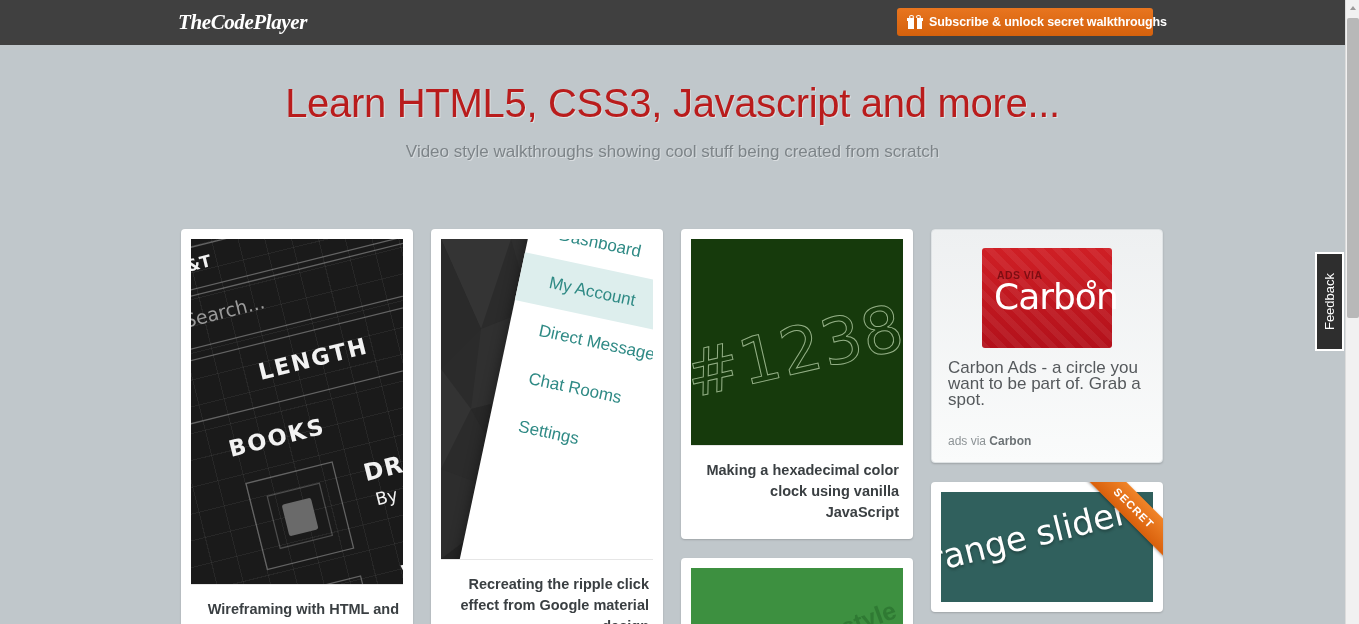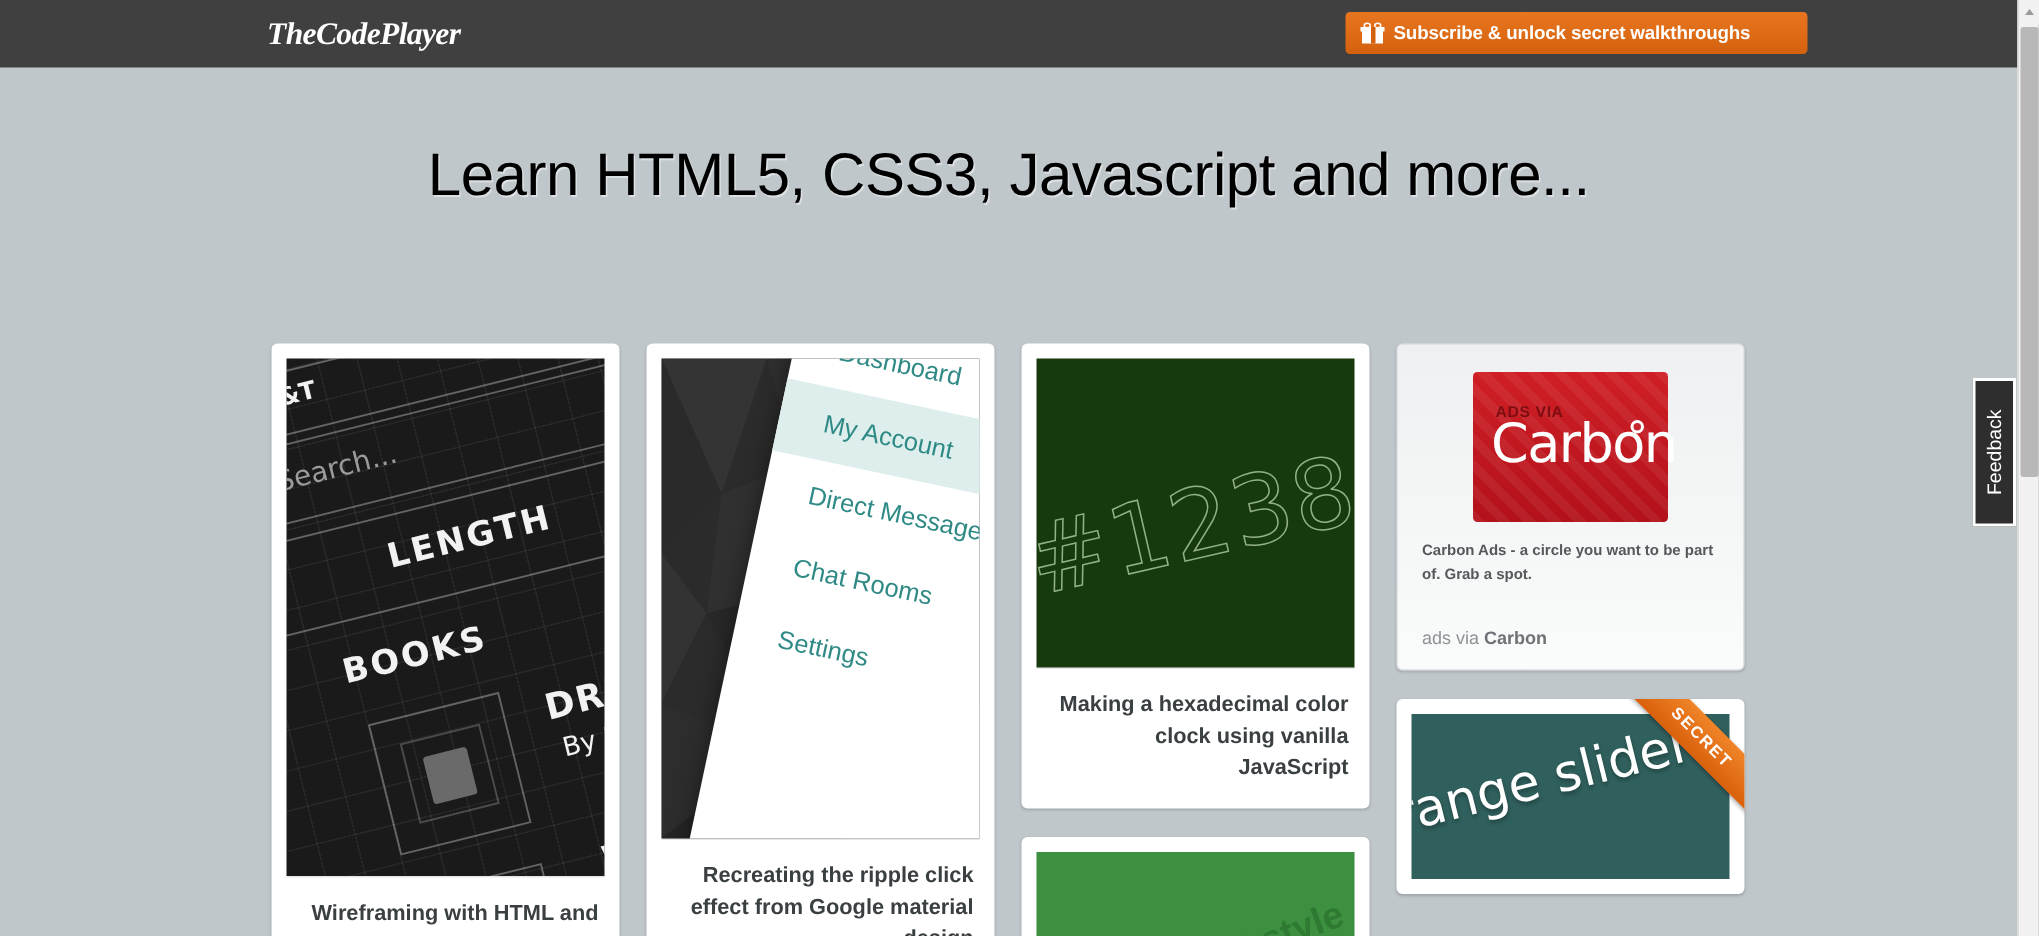--- a/index.html
+++ b/index.html
@@ -27,44 +27,44 @@
   #main-nav {
     position: absolute; right: 194px; top: 14px;
     display: flex; gap: 27px;
   }
   #main-nav a {
     color: #d9d9d9; font-size: 13.5px;
     text-decoration: none; white-space: nowrap;
   }
   #subscribe-button {
     position: absolute; left: 897px; top: 8px;
-    width: 308px; height: 28px;
+    width: 256px; height: 28px;
     background: linear-gradient(to bottom, #e8751f 0%, #d4610d 100%);
     border-radius: 3px;
     display: flex; align-items: center; gap: 7px;
     padding-left: 11px;
     cursor: pointer;
   }
   #subscribe-button .label {
     color: #ffffff; font-size: 12.5px; white-space: nowrap;
     font-weight: bold; letter-spacing: -0.1px;
   }
   .gift { width: 14px; height: 14px; position: relative; flex: 0 0 auto; }
   .gift .box { position: absolute; left: 0; top: 5px; width: 14px; height: 9px; background: #fff; }
   .gift .lid { position: absolute; left: -1px; top: 3px; width: 16px; height: 3px; background: #fff; }
   .gift .band { position: absolute; left: 5.5px; top: 3px; width: 3px; height: 11px; background: #d4610d; }
   .gift .bowl { position: absolute; left: 1px; top: 0px; width: 5px; height: 4px; border: 1.5px solid #fff; border-radius: 50%; }
   .gift .bowr { position: absolute; left: 8px; top: 0px; width: 5px; height: 4px; border: 1.5px solid #fff; border-radius: 50%; }
 
   
   #hero { position: absolute; top: 45px; left: 0; width: 1345px; text-align: center; }
   #hero-title {
-    margin-top: 50px;
+    margin-top: 36px;
     font-size: 40px; font-weight: normal;
-    color: #000000;
+    color: #b91c1c;
     text-shadow: 1px 1px 0 rgba(255,255,255,.45);
     letter-spacing: -0.3px;
   }
   #hero-sub {
     margin-top: 16px;
     font-size: 17px; color: #7d8488;
     text-shadow: 1px 1px 0 rgba(255,255,255,.4);
   }
 
   
@@ -177,21 +177,21 @@
     position: absolute; left: 12px; top: 28px;
     color: #ffffff; font-size: 36px; letter-spacing: -1px;
     font-family: "DejaVu Sans", sans-serif;
   }
   .carbon-dot {
     position: absolute; right: 16px; top: 32px;
     width: 9px; height: 9px; border: 2px solid #ffffff; border-radius: 50%;
   }
   .carbon-desc {
     margin-top: 12px;
-    font-size: 10px; line-height: 16px; color: #55595c; font-weight: bold;
+    font-size: 17px; line-height: 16px; color: #55595c;
   }
   .carbon-via {
     margin-top: 26px; text-align: left;
     font-size: 12px; color: #8d9396;
   }
   .carbon-via b { color: #6c7275; }
 
   
   .thumb-slider { height: 110px; background: #30605d; }
   .slider-txt {
@@ -268,20 +268,21 @@
       <span class="lid"></span>
         <span class="box"></span>
         <span class="band"></span>
     </span>
     <span class="label">Subscribe &amp; unlock secret walkthroughs</span>
   </div>
 </div>
 
 <div id="hero">
   <h1 id="hero-title">Learn HTML5, CSS3, Javascript and more...</h1>
+  <p id="hero-sub">Video style walkthroughs showing cool stuff being created from scratch</p>
 </div>
 
 <div id="cards">
 
   <div class="col" id="col-1">
     <div class="card">
       <div class="thumb thumb-wire">
         <div class="wire-grid"></div>
         <div class="wire-stage">
           <div class="wr" style="left:-30px; top:24px; width:300px; height:34px;"></div>

